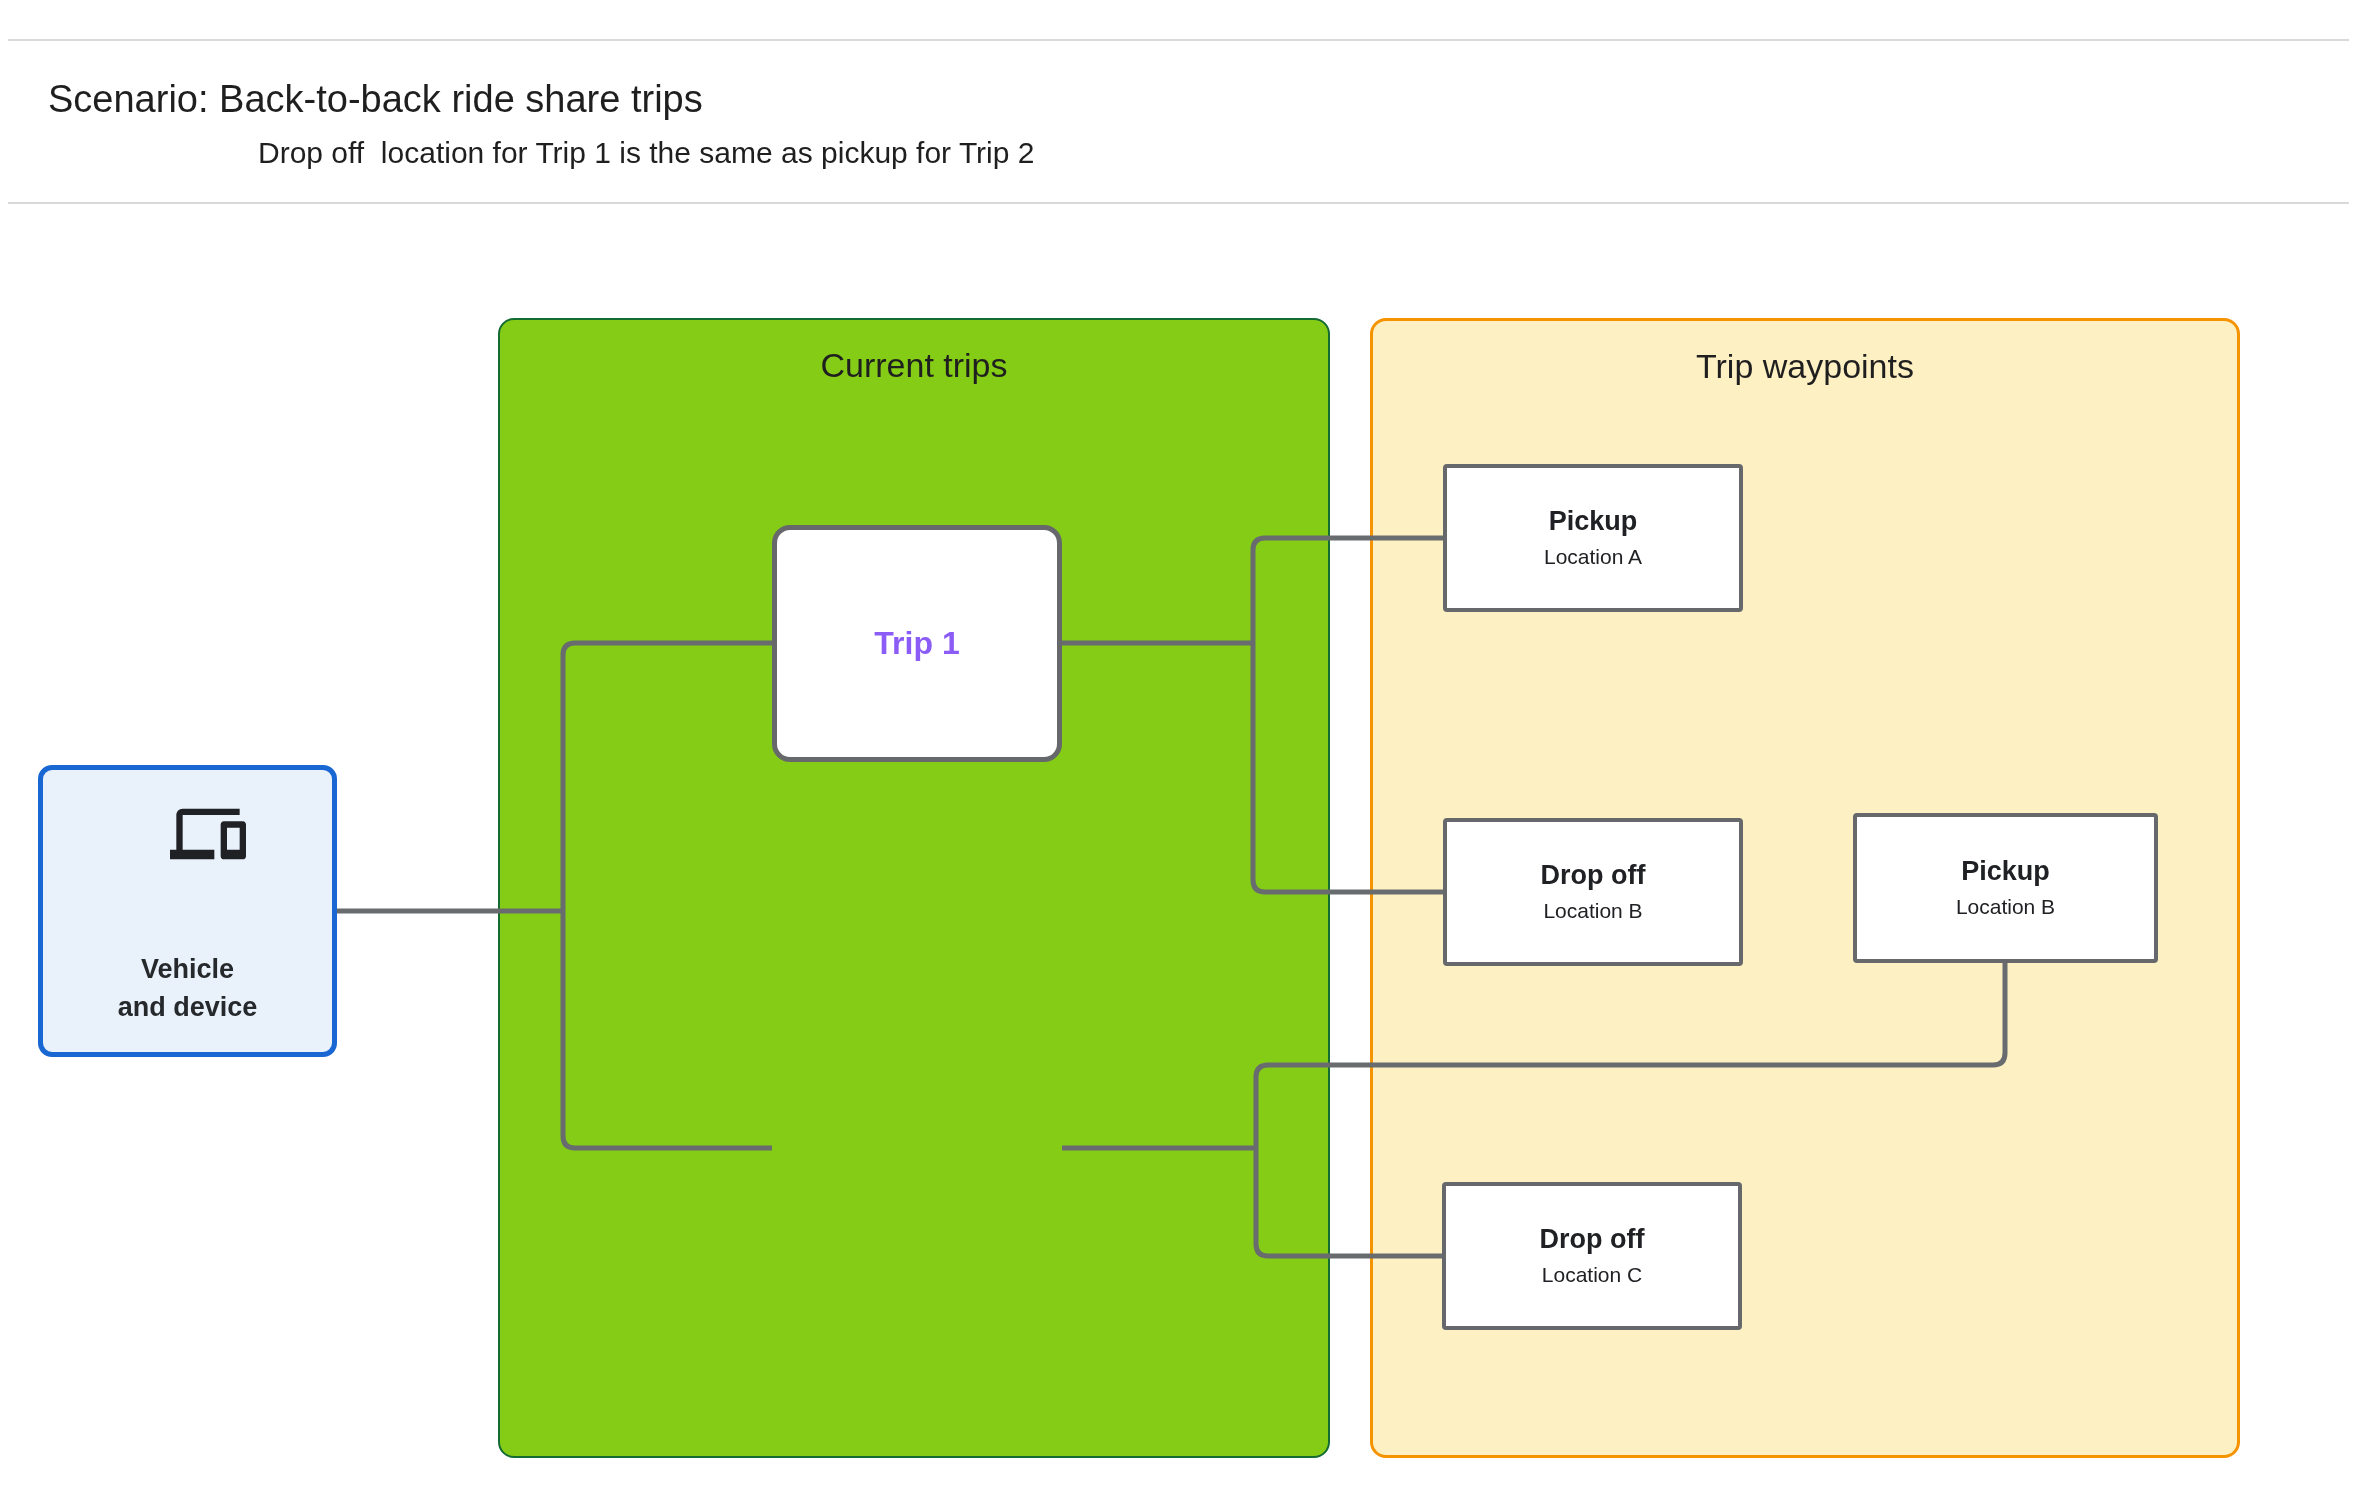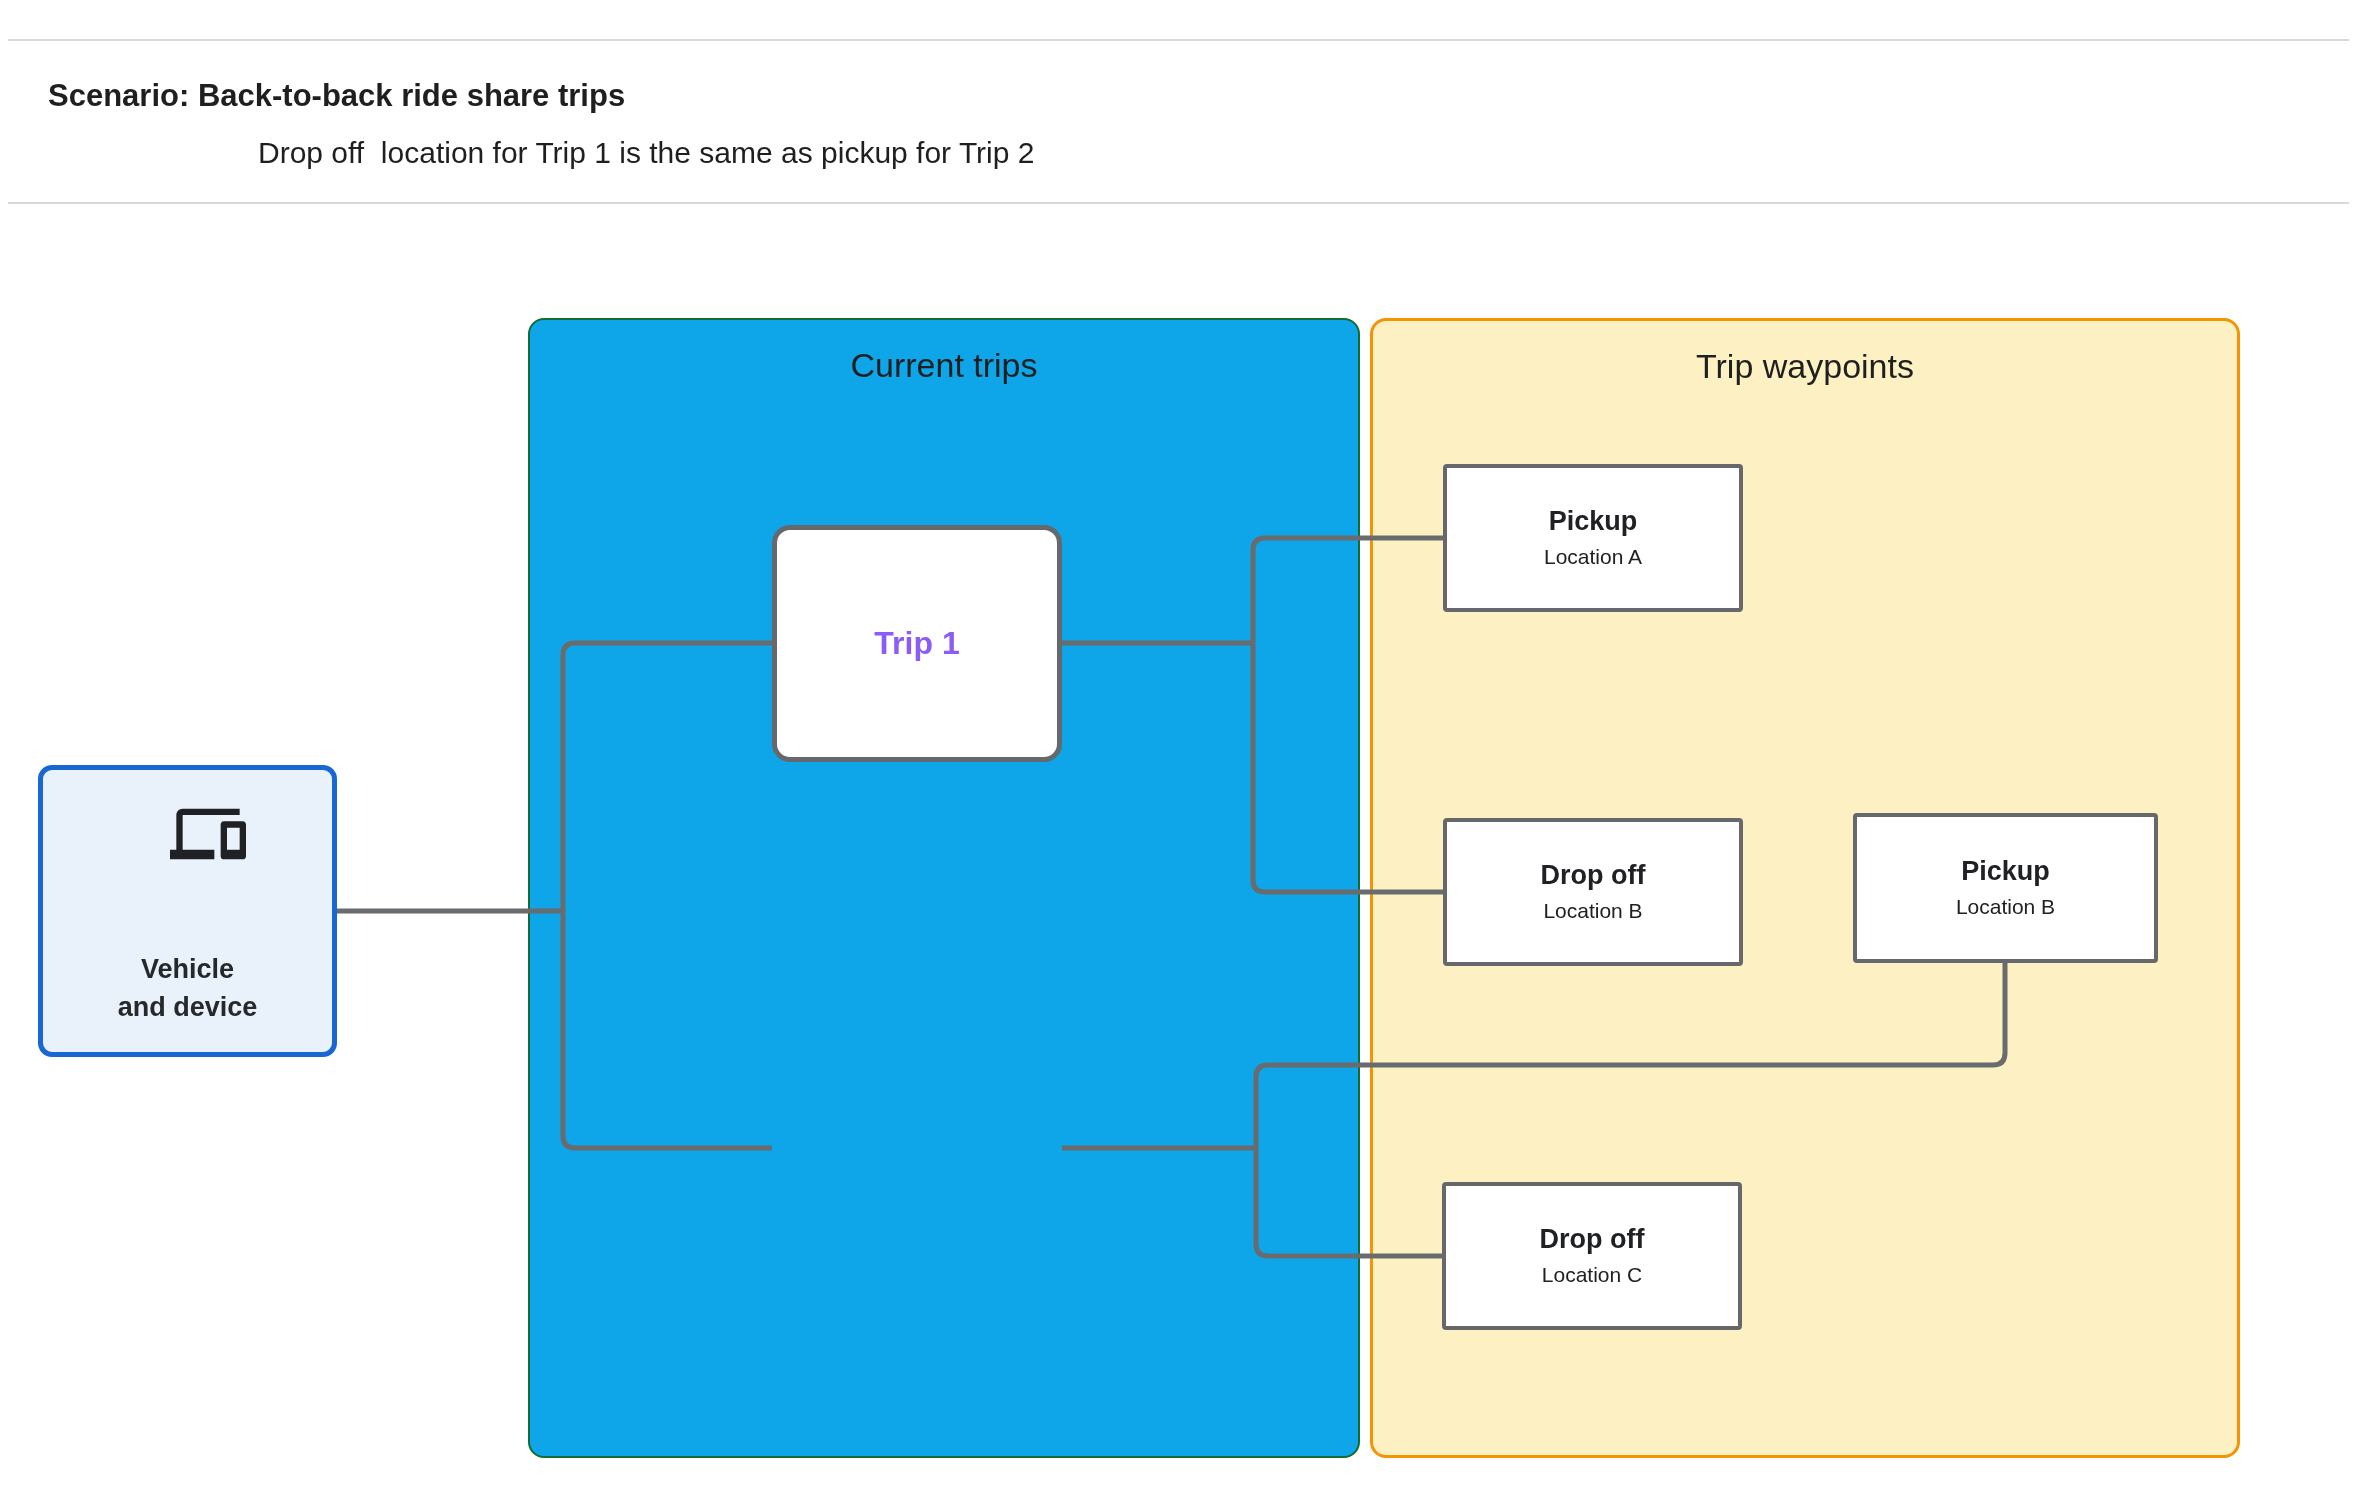--- a/index.html
+++ b/index.html
@@ -3,25 +3,25 @@
 <meta charset="utf-8">
 <style>
   html,body{margin:0;padding:0;background:#ffffff;}
   .canvas{
     position:relative;width:2357px;height:1497px;background:#ffffff;overflow:hidden;
     font-family:"Liberation Sans", sans-serif;color:#202124;
   }
   .hrule{position:absolute;left:8px;width:2341px;height:2px;background:#d9d9d9;}
   #rule-top{top:39px;}
   #rule-bottom{top:202px;}
-  #page-title{position:absolute;left:48px;top:78px;font-size:31px;font-weight:700;color:#1f1f1f;}
+  #page-title{position:absolute;left:48px;top:78px;font-size:38px;font-weight:400;color:#1f1f1f;}
   #page-subtitle{position:absolute;left:258px;top:136px;font-size:30px;font-weight:400;color:#1f1f1f;white-space:pre-wrap;}
 
   .panel{position:absolute;top:318px;height:1140px;border-radius:16px;box-sizing:border-box;}
-  #panel-current-trips{left:528px;width:832px;background:#0ea5e9;border:2.5px solid #146c33;}
+  #panel-current-trips{left:498px;width:832px;background:#84cc16;border:2.5px solid #146c33;}
   #panel-trip-waypoints{left:1370px;width:870px;background:#fdf0c2;border:3px solid #f59300;}
   .panel-title{position:absolute;top:26px;left:0;width:100%;text-align:center;font-size:34px;font-weight:400;color:#1f1f1f;}
 
   svg.wires{position:absolute;left:0;top:0;z-index:2;}
   .wire{stroke:#696c6f;stroke-width:5px;fill:none;}
 
   .node{position:absolute;z-index:3;box-sizing:border-box;display:flex;align-items:center;justify-content:center;}
 
   #node-vehicle{
     left:38px;top:765px;width:299px;height:292px;border-radius:14px;

